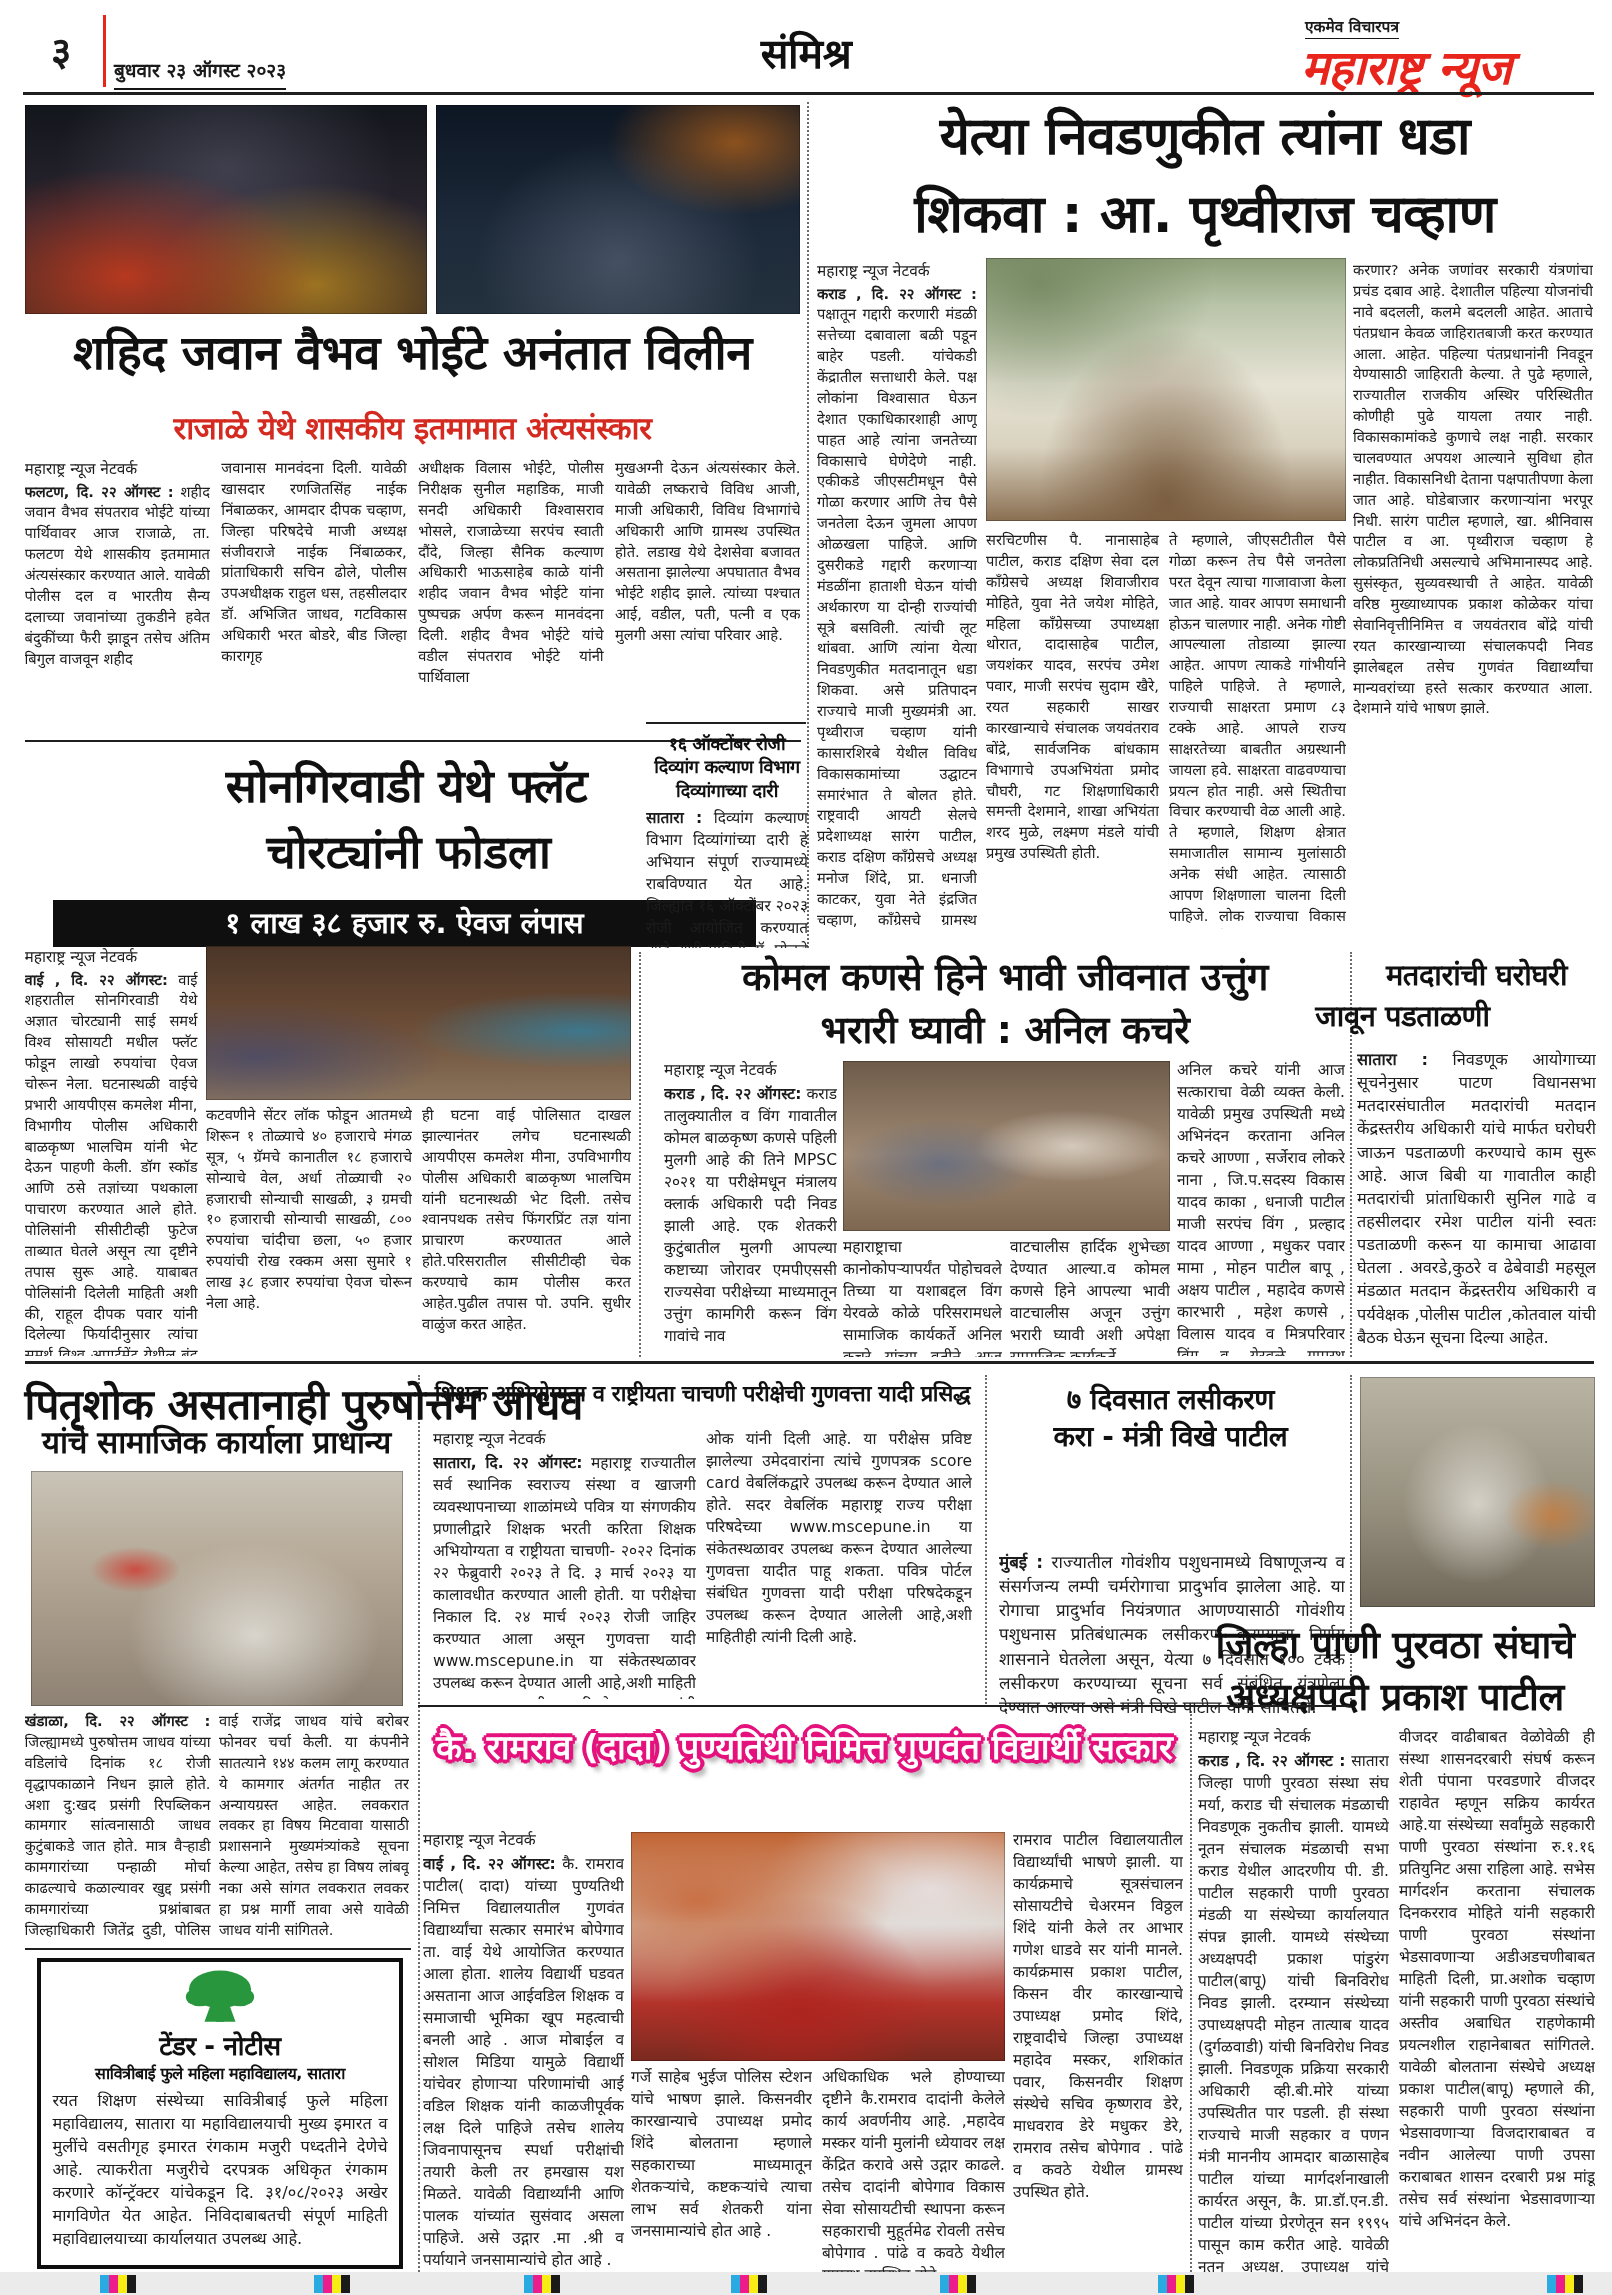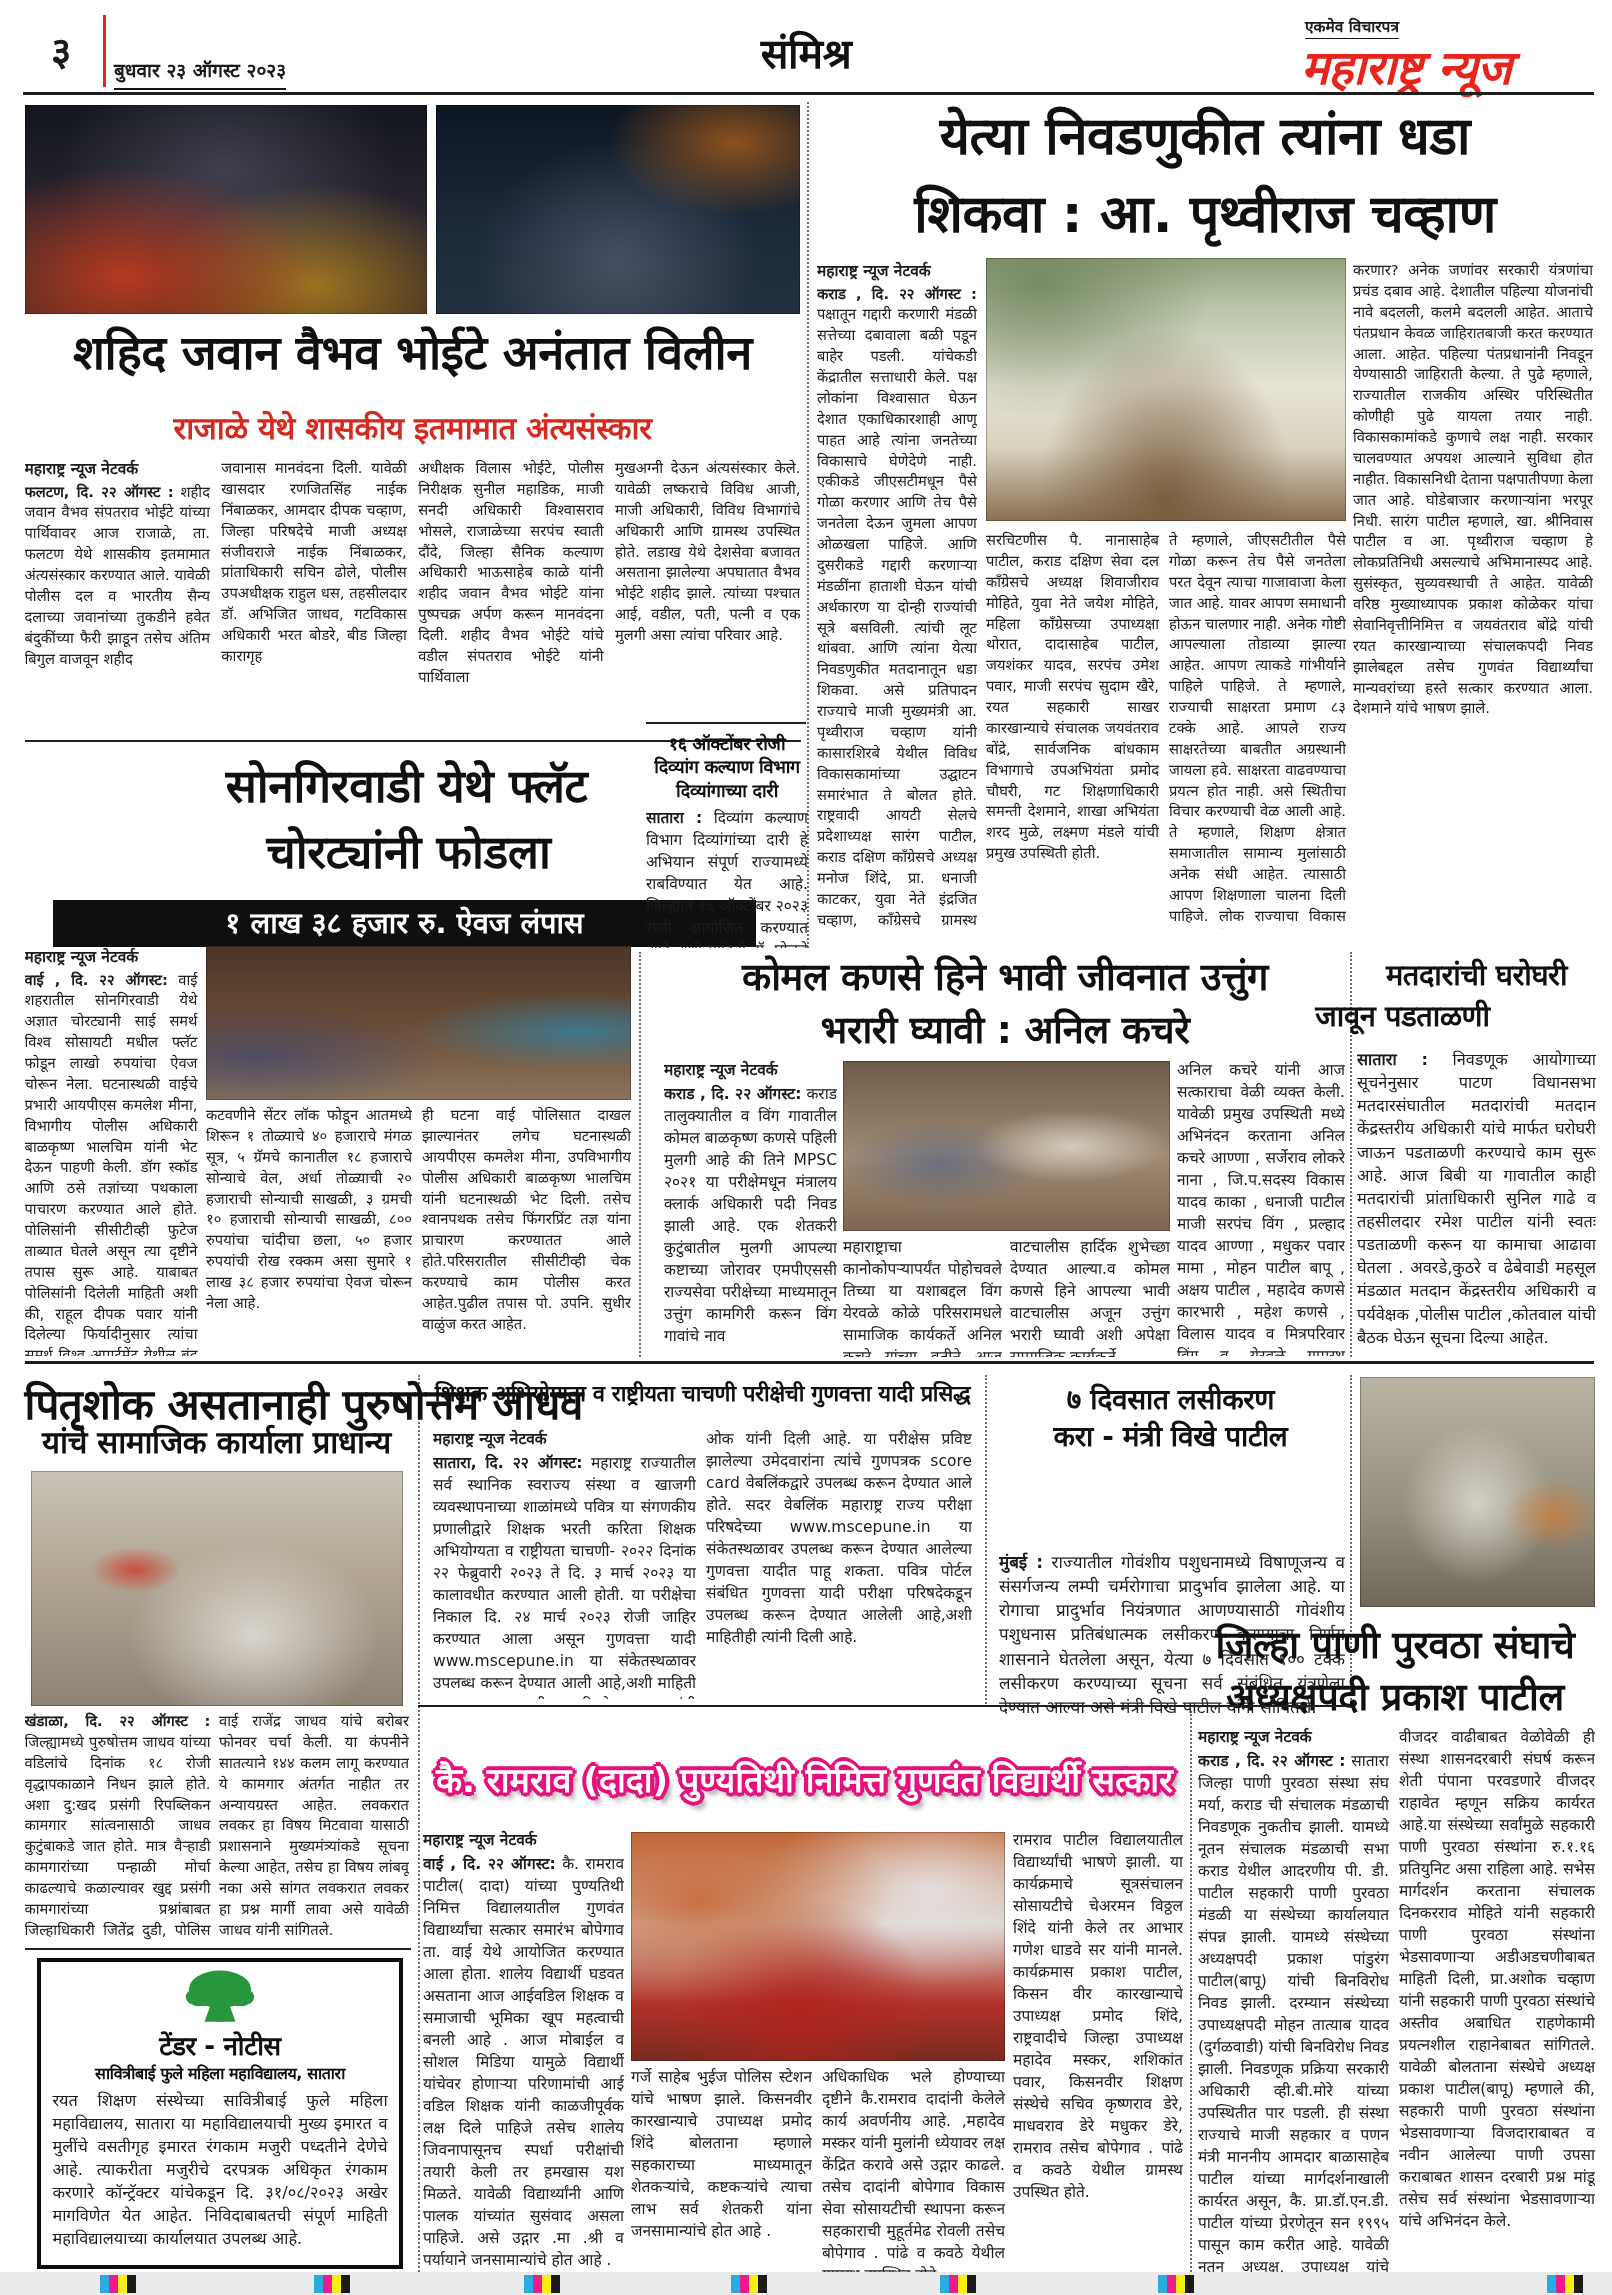--- a/index.html
+++ b/index.html
@@ -1,31 +1,31 @@
 <!DOCTYPE html>
 <html style="font-size:13px"><head>
 <meta charset="utf-8">
 <style>
   html,body{margin:0;padding:0;background:#fff;}
   #page{position:relative;width:1612px;height:2295px;background:#fff;overflow:hidden;
         font-family:"DejaVu Sans","Liberation Sans",sans-serif;color:#1a1a1a;}
   .abs{position:absolute;}
   .hl{font-weight:800;color:#101010;text-align:center;line-height:1.22;letter-spacing:-0.4px;}
   .btxt{font-size:14.7px;line-height:1.42;text-align:justify;color:#1c1c1c;overflow:hidden;}
-  .kicker{font-weight:700;font-size:15.5px;margin-bottom:1.6px;}
+  .kicker{font-weight:400;font-size:15.5px;margin-bottom:1.6px;}
   .dateline{font-weight:800;}
   .colbox{overflow:hidden;}
   .hrule{background:#1f1f1f;}
   .dotv{border-left:2.5px dotted #6b6b6b;width:0;}
   .ph{position:absolute;box-shadow:inset 0 0 0 0.8px rgba(0,0,0,.35);}
   .banner{background:#0f0f0f;color:#ffffff;font-weight:800;text-align:center;margin-top:13px;}
   .red{color:#d42a20;}
   .pinkhl{color:#ffffff;font-weight:800;text-align:center;
     text-shadow:-2.5px -2.5px 0 #e5127d,2.5px -2.5px 0 #e5127d,-2.5px 2.5px 0 #e5127d,2.5px 2.5px 0 #e5127d,
-                -4.1px 0 0 #e5127d,4.1px 0 0 #e5127d,0 4.1px 0 #e5127d,0 -4.1px 0 #e5127d,4.9px 6.5px 4.9px #9a9a9a;margin-top:33px;}
+                -4.1px 0 0 #e5127d,4.1px 0 0 #e5127d,0 4.1px 0 #e5127d,0 -4.1px 0 #e5127d,4.9px 6.5px 4.9px #9a9a9a;}
   .boxed{border:4.1px solid #0e0e0e;background:#fff;}
   .regsq{display:inline-block;width:9px;height:18px;vertical-align:top;}
 </style>
 </head>
 <body>
 
 <div id="page">
 
   <div class="abs" style="left:51px;top:23px;font-size:39px;font-weight:800;">३</div>
   <div class="abs" style="left:103px;top:14.7px;width:2.5px;height:72px;background:#e8251c;"></div>

